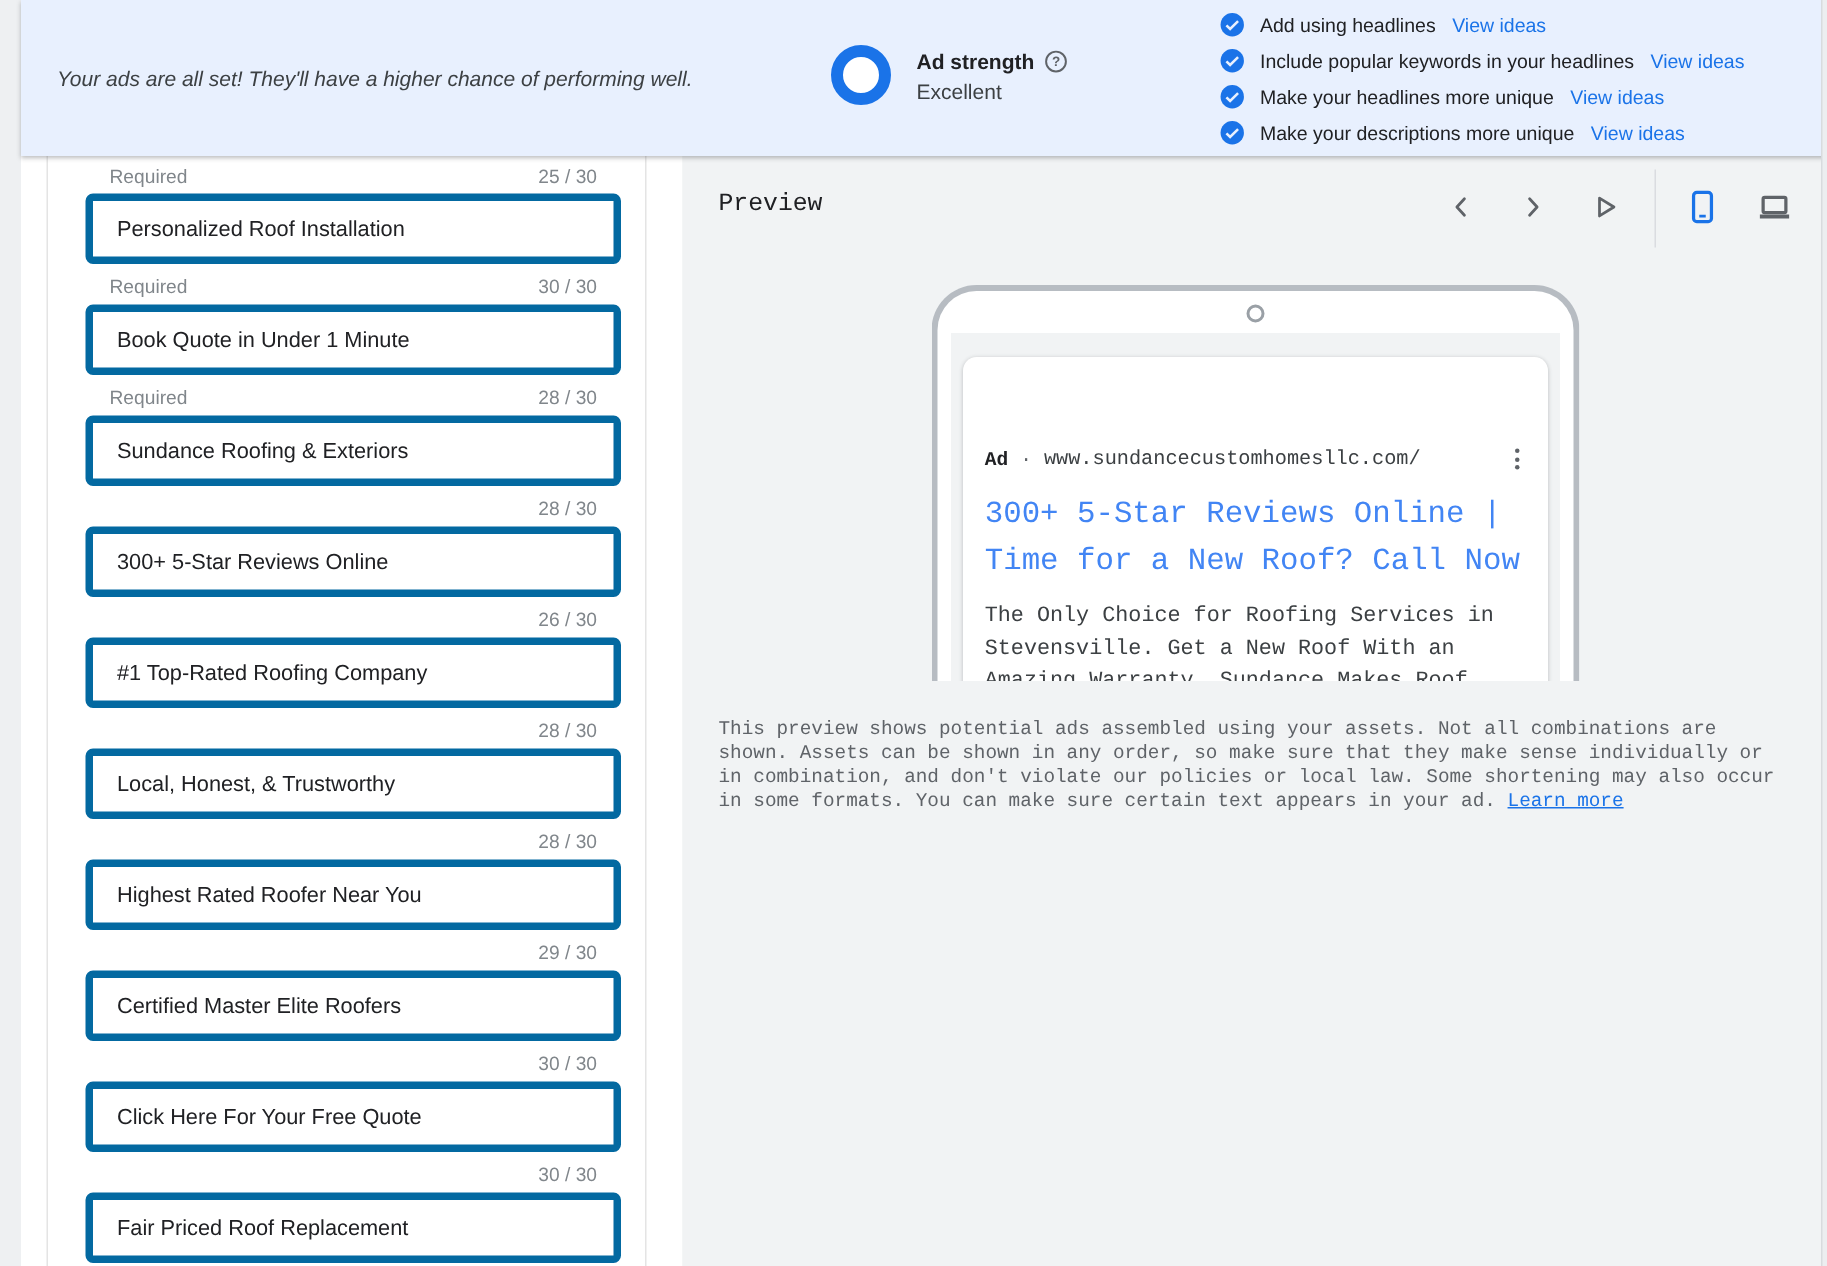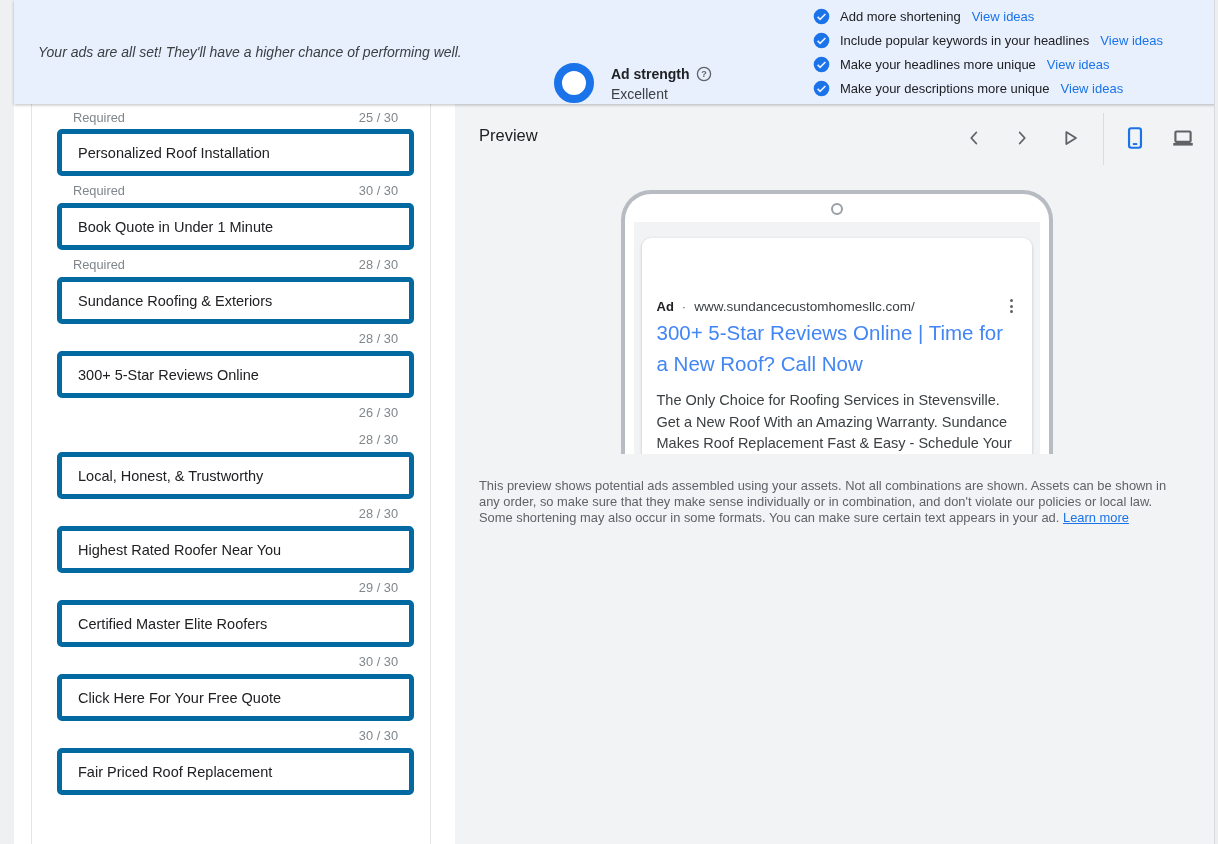--- a/index.html
+++ b/index.html
@@ -14,21 +14,21 @@
   .banner {
     position:absolute; left:14px; top:0; right:0; height:104px;
     background:#e8f0fe;
     box-shadow:0 1px 3px rgba(60,64,67,.35);
     z-index:5;
   }
   .banner-msg {
     position:absolute; left:24px; top:44px;
     font-size:14px; color:#3c4043;font-style:italic;
   }
-  .strength { position:absolute; left:540px; top:30px; display:flex;margin-top:33px; }
+  .strength { position:absolute; left:540px; top:30px; display:flex; }
   .donut {
     width:40px; height:40px; border-radius:50%;
     border:8px solid #1a73e8; background:#fff;
   }
   .strength-text { margin-left:17px; padding-top:3px; }
   .strength-title { font-size:14px; font-weight:bold; color:#202124; display:flex; align-items:center; gap:6px; }
   .strength-value { font-size:14px; color:#3c4043; margin-top:4px; }
   .suggestions { position:absolute; left:799px; top:4px; }
   .suggestion { height:24px; display:flex; align-items:center; }
   .sug-label { font-size:13px; color:#202124; margin-left:10px; }
@@ -53,20 +53,21 @@
   }
   .field-box input {
     width:100%; height:100%; border:0; outline:none; background:transparent;
     padding:0 14px 0 16px; font-family:"Liberation Sans", sans-serif;
     font-size:14.5px; color:#202124;
   }
   
   .right-panel {
     position:absolute; left:455px; top:104px; right:0; bottom:0;
     background:#f1f3f4;
+    font-family:Liberation Mono, monospace;
   }
   .preview-title { position:absolute; left:24px; top:22px; font-size:16.5px; color:#202124; }
   .icon-btn {
     position:absolute; width:40px; height:40px; top:14px;
     display:flex; align-items:center; justify-content:center;
     cursor:pointer; border-radius:50%;
   }
   .hdr-divider { position:absolute; left:648px; top:9px; height:52px; width:1px; background:#dadce0; }
   
   .phone-viewport {
@@ -92,21 +93,21 @@
     margin:16px 8px 0 8px; background:#fff; border-radius:9px;
     box-shadow:0 1px 3px rgba(60,64,67,.3);
     padding:16px 15px 18px 15px;
   }
   .ad-head { display:flex; align-items:center;margin-top:43px; }
   .ad-badge { font-size:13px; font-weight:bold; color:#202124; }
   .ad-sep { font-size:13px; color:#5f6368; margin:0 8px; }
   .ad-url { font-size:13.5px; color:#3c4043; }
   .ad-more { margin-left:auto; display:flex; flex-direction:column; gap:2.5px; padding:2px 4px; cursor:pointer; }
   .ad-more i { width:3px; height:3px; border-radius:50%; background:#5f6368; }
-  .ad-headline { margin-top:2px; font-size:20.5px; line-height:31px; color:#4285f4; cursor:pointer; }
+  .ad-headline { margin-top:13px; font-size:20.5px; line-height:31px; color:#4285f4; cursor:pointer; }
   .ad-desc { margin-top:11px; font-size:14.5px; line-height:21.5px; color:#3c4043; }
   
   .disclaimer {
     position:absolute; left:24px; top:374px; width:704px;
     font-size:12.9px; line-height:16px; color:#5f6368;
   }
   .disclaimer .link2 { color:#1a73e8; text-decoration:underline; cursor:pointer; }
   
   .scroll-track {
     position:absolute; right:0; top:0; bottom:0; width:4px;
@@ -133,21 +134,21 @@
       <div class="strength-value">Excellent</div>
     </div>
   </div>
 
   <div class="suggestions">
     <div class="suggestion">
       <svg width="17" height="17" viewBox="0 0 24 24">
           <circle cx="12" cy="12" r="11" fill="#1a73e8"></circle>
           <path d="M6.5 12.5 L10 16 L17.5 8.5" fill="none" stroke="#e8f0fe" stroke-width="2.4"></path>
         </svg>
-      <span class="sug-label">Add more shortening</span>
+      <span class="sug-label">Add using headlines</span>
       <span class="link">View ideas</span>
     </div>
     <div class="suggestion">
       <svg width="17" height="17" viewBox="0 0 24 24">
           <circle cx="12" cy="12" r="11" fill="#1a73e8"></circle>
           <path d="M6.5 12.5 L10 16 L17.5 8.5" fill="none" stroke="#e8f0fe" stroke-width="2.4"></path>
         </svg>
       <span class="sug-label">Include popular keywords in your headlines</span>
       <span class="link">View ideas</span>
     </div>
@@ -214,20 +215,23 @@
       <div class="field-box">
         <input type="text" value="300+ 5-Star Reviews Online" style="">
       </div>
       <div class="helper-row">
         <span></span>
         <span>26 / 30</span>
       </div>
     </div>
 
     <div>
+      <div class="field-box">
+        <input type="text" value="#1 Top-Rated Roofing Company" style="">
+      </div>
       <div class="helper-row">
         <span></span>
         <span>28 / 30</span>
       </div>
     </div>
 
     <div>
       <div class="field-box">
         <input type="text" value="Local, Honest, &amp; Trustworthy" style="">
       </div>

